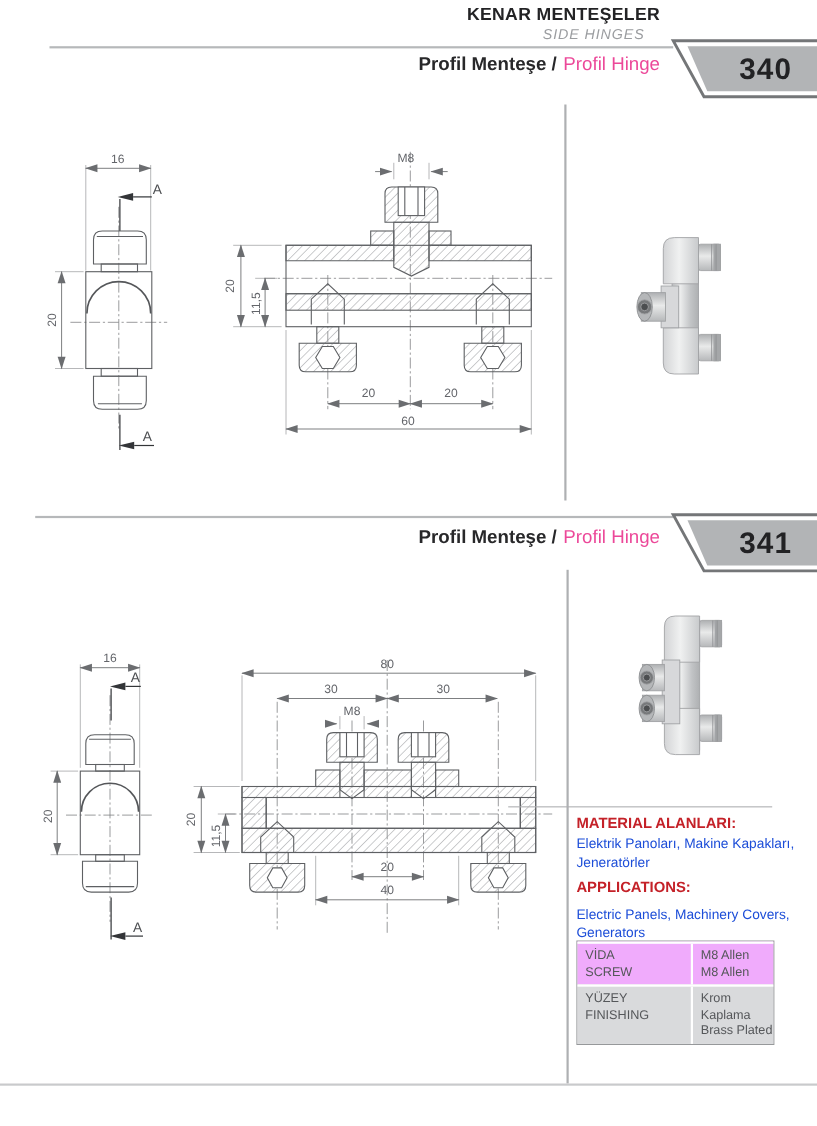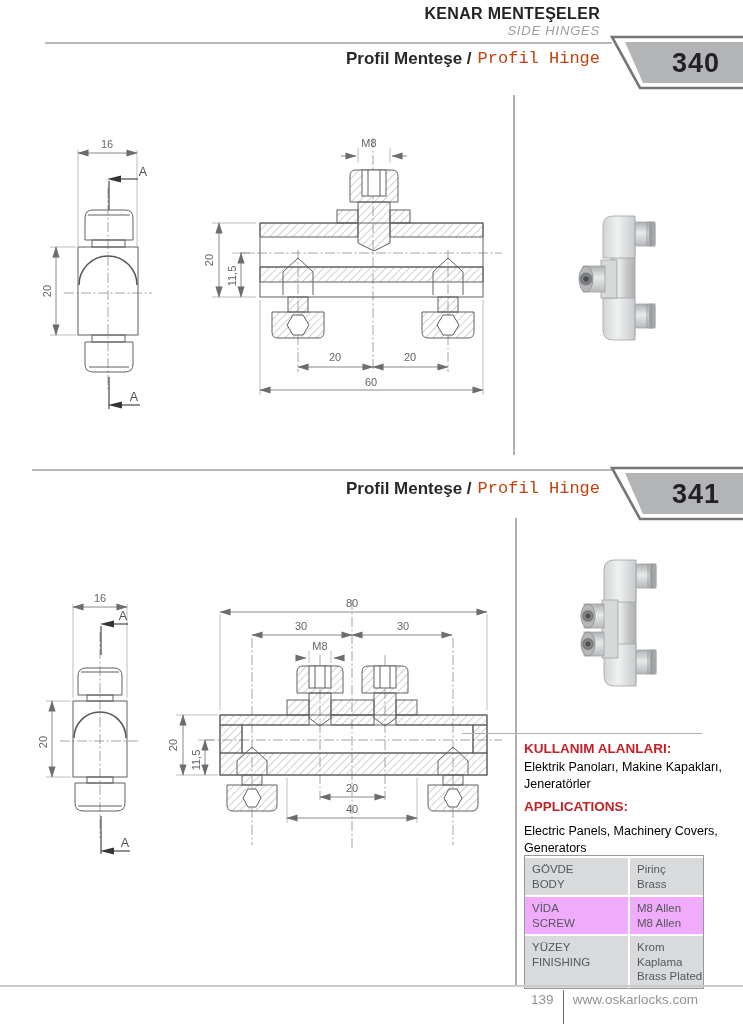--- a/index.html
+++ b/index.html
@@ -2,35 +2,35 @@
 <html><head>
 <meta charset="utf-8">
 <style>
   html,body{margin:0;padding:0;background:#ffffff;}
   body{font-family:"Liberation Sans",sans-serif;}
   .page{position:relative;width:743px;height:1024px;background:#fff;overflow:hidden;}
   .abs{position:absolute;}
 
   
   .cat-title{top:5px;right:143px;font-size:16px;font-weight:bold;color:#232325;letter-spacing:.3px;}
-  .cat-sub{top:23px;right:143px;font-size:13px;font-style:italic;color:#9b9da0;letter-spacing:.8px;}
+  .cat-sub{top:23px;right:157px;font-size:13px;font-style:italic;color:#9b9da0;letter-spacing:.8px;}
 
   
   .rule{height:2.4px;background:#b6b8ba;}
   .rule-340{top:42px;left:45px;width:567px;}
   .rule-341{top:469px;left:32px;width:580px;}
   .vdiv{width:1.6px;background:#aeb0b2;}
   .vdiv-340{left:513px;top:95px;height:360px;}
   .vdiv-341{left:515px;top:518px;height:467px;}
   .info-rule{top:733px;left:462px;width:240px;height:1.4px;background:#aeb0b2;}
 
   
   .prod-title{font-size:17px;display:flex;gap:6px;}
   .prod-title .tr{color:#28282a;font-weight:bold;}
-  .prod-title .en{color:#c2410c;font-family:Liberation Mono, monospace;}
+  .prod-title .en{color:#ec4899;}
   .pt-340{top:49px;right:143px;}
   .pt-341{top:479px;right:143px;}
 
   .badge-num{font-size:27px;font-weight:bold;fill:#222224;letter-spacing:1px;}
 
   
   svg.draw{overflow:visible;}
   svg text{font-family:"Liberation Sans",sans-serif;}
   .part{stroke:#5e6063;stroke-width:1;fill:none;}
   .thick{stroke:#55575a;stroke-width:1.5;fill:none;}
@@ -42,21 +42,21 @@
   .dtxt{font-size:11px;fill:#63656a;text-anchor:middle;}
   .atxt{font-size:12.5px;fill:#4e5053;text-anchor:middle;}
   .atri{fill:#333538;stroke:none;}
   .aline{stroke:#333538;stroke-width:1.1;fill:none;}
 
   
   .rd{stroke:#a0a2a4;stroke-width:.8;}
 
   
   .red-head{font-size:13.5px;font-weight:bold;color:#c42128;}
-  .info-text{font-size:12.5px;color:#000000;line-height:17px;width:200px;}
+  .info-text{font-size:12.5px;color:#1d4ed8;line-height:17px;width:200px;}
   .u-title{top:741px;left:524px;}
   .u-text{top:759px;left:524px;}
   .a-title{top:799px;left:524px;}
   .a-text{top:823px;left:524px;}
 
   
   .spec-table{top:855px;left:524px;width:178px;border:1.2px solid #96989a;background:#fff;}
   .spec-head{background:linear-gradient(180deg,#87898c,#6f7174);color:#fff;font-size:12px;font-weight:bold;text-align:center;padding:5px 0;}
   .spec-row{display:flex;border-top:2px solid #fff;}
   .spec-row.g{background:#d9dadc;}
@@ -382,36 +382,26 @@
       <circle cx="10" cy="64" r="6" fill="#77797b"></circle>
       <circle cx="10" cy="64" r="3.2" fill="#4c4e50"></circle>
       <rect x="6" y="80" width="20" height="24" fill="url(#gv)"></rect>
       <ellipse cx="10" cy="92" rx="7" ry="12" fill="#b5b7b9" stroke="#8b8d8f"></ellipse>
       <circle cx="10" cy="92" r="6" fill="#77797b"></circle>
       <circle cx="10" cy="92" r="3.2" fill="#4c4e50"></circle>
     </g>
   </svg>
 
   <div class="abs info-rule"></div>
-  <div class="abs red-head u-title">KULLANIM ALANLARI:</div>
+  <div class="abs red-head u-title">MATERIAL ALANLARI:</div>
   <div class="abs info-text u-text">Elektrik Panoları, Makine Kapakları, Jeneratörler</div>
   <div class="abs red-head a-title">APPLICATIONS:</div>
   <div class="abs info-text a-text">Electric Panels, Machinery Covers, Generators</div>
 
   <div class="abs spec-table">
-    <div class="spec-row g">
-      <div class="spec-cell spec-label">
-        <div>GÖVDE</div>
-        <div>BODY</div>
-      </div>
-      <div class="spec-cell spec-value">
-        <div>Pirinç</div>
-        <div>Brass</div>
-      </div>
-    </div>
     <div class="spec-row w">
       <div class="spec-cell spec-label">
         <div>VİDA</div>
         <div>SCREW</div>
       </div>
       <div class="spec-cell spec-value">
         <div>M8 Allen</div>
         <div>M8 Allen</div>
       </div>
     </div>
@@ -421,19 +411,14 @@
         <div>FINISHING</div>
       </div>
       <div class="spec-cell spec-value">
         <div>Krom Kaplama</div>
         <div>Brass Plated</div>
       </div>
     </div>
   </div>
 
   <div class="abs footer-rule"></div>
-  <div class="abs footer">
-    <span class="num">139</span>
-    <span class="fbar"></span>
-    <span class="site">www.oskarlocks.com</span>
-  </div>
 
 </div>
 
 </body></html>

